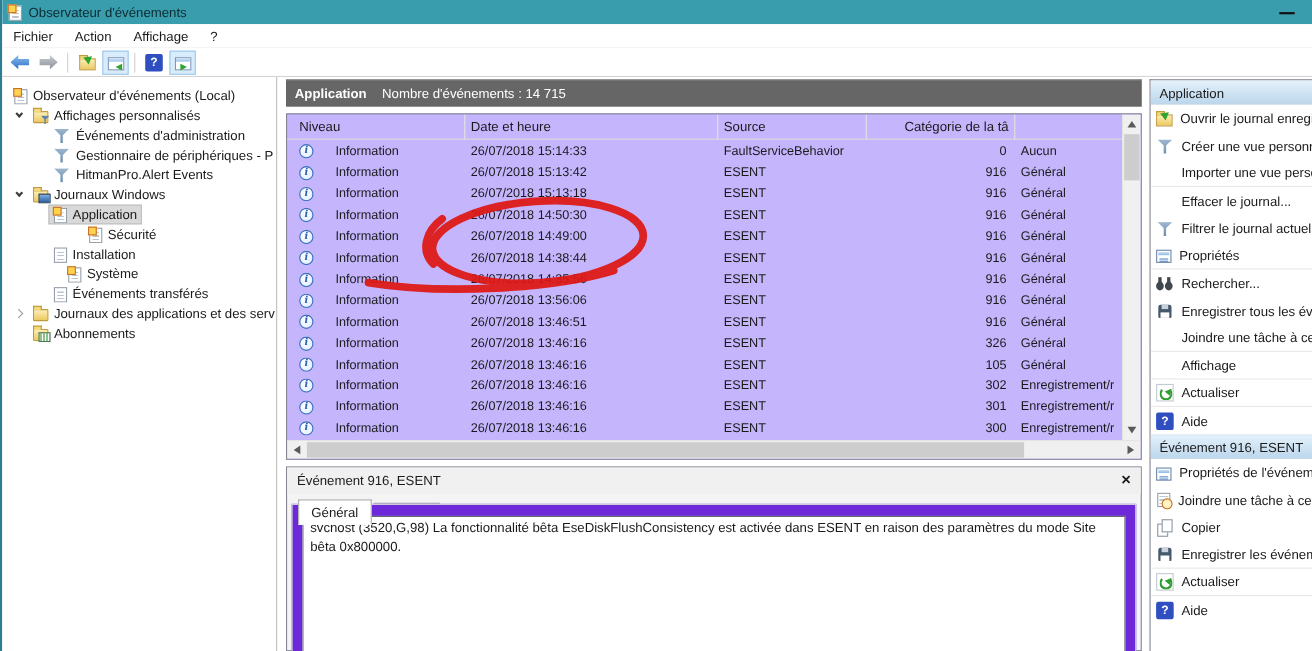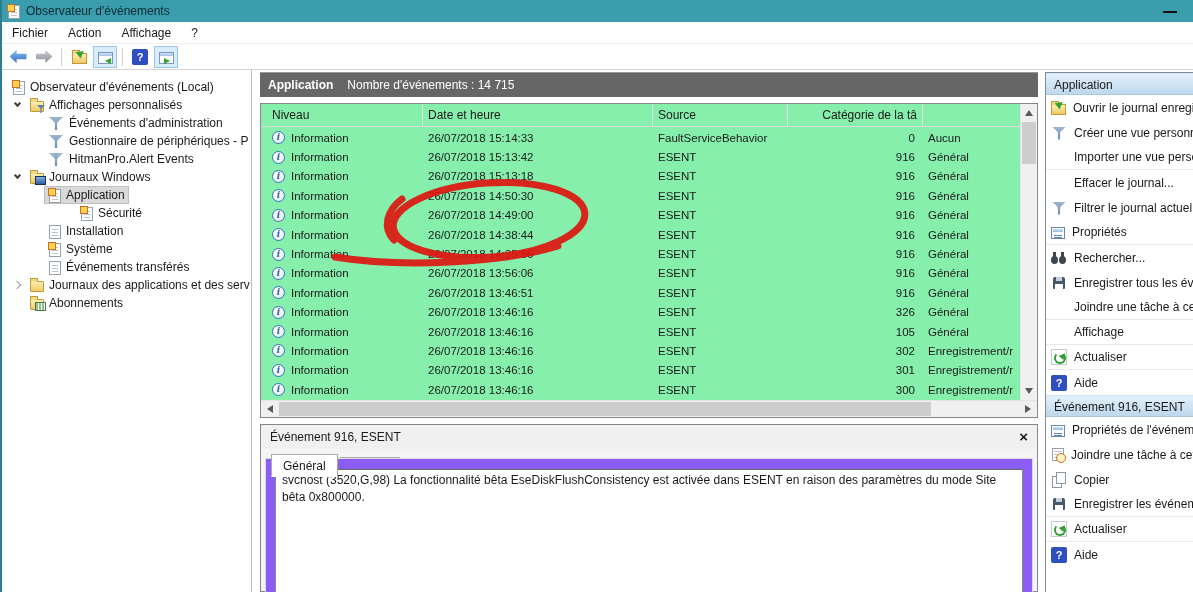--- a/index.html
+++ b/index.html
@@ -71,52 +71,52 @@
   .tree-row{display:flex;align-items:center;height:18px;white-space:nowrap;}
   .chevslot{width:18px;height:18px;display:flex;align-items:center;justify-content:center;flex:none;}
   .chev-down{width:5px;height:5px;border-right:2px solid #3c3c3c;border-bottom:2px solid #3c3c3c;transform:rotate(45deg);margin-top:-3px;}
   .chev-right{width:6px;height:6px;border-right:1px solid #9a9a9a;border-bottom:1px solid #9a9a9a;transform:rotate(-45deg);}
   .node{display:flex;align-items:center;gap:5px;padding:0 3px;height:18px;border:1px solid transparent;overflow:hidden;}
   .tree-row.selected .node{background:#d9d9d9;border-color:#bfbfbf;}
   
   .center{position:absolute;left:258px;top:72px;width:778px;bottom:0;}
   .log-bar{position:absolute;left:0;top:0;right:0;height:25px;background:#666;border-top:1px solid #999;color:#fff;display:flex;align-items:center;gap:14px;padding:0 8px;}
   .log-bar .b{font-weight:bold;}
-  .table-box{position:absolute;left:0;top:31px;right:0;height:315px;border:1px solid #828790;background:#86efac;overflow:hidden;}
+  .table-box{position:absolute;left:0;top:31px;right:0;height:315px;border:1px solid #828790;background:#c4b5fd;overflow:hidden;}
   .thead{position:absolute;left:0;top:0;right:17px;height:23px;display:flex;align-items:center;border-bottom:1px solid #dcdcdc;padding-left:6px;}
   .hc{border-right:1px solid #e3e3e3;height:23px;line-height:23px;padding:0 5px;overflow:hidden;white-space:nowrap;}
   .hc:nth-child(1){width:156px;}
   .hc:nth-child(2){width:230px;}
   .hc:nth-child(3){width:135px;}
   .hc:nth-child(4){width:135px;text-align:right;}
   .hc:nth-child(5){flex:1;border-right:none;}
   .tbody{position:absolute;left:0;top:24px;right:17px;bottom:17px;overflow:hidden;}
   .trow{display:flex;align-items:center;height:19.4px;padding-left:6px;white-space:nowrap;font-size:11.5px;}
-  .c-level{width:156px;display:flex;align-items:center;gap:6px;padding:0 5px;overflow:hidden;}
+  .c-level{width:156px;display:flex;align-items:center;gap:20px;padding:0 5px;overflow:hidden;}
   .c-date{width:230px;padding:0 5px;}
   .c-source{width:135px;padding:0 5px;overflow:hidden;}
   .c-id{width:135px;text-align:right;padding:0 8px 0 5px;}
   .c-cat{flex:1;padding:0 5px;overflow:hidden;}
   .vscroll{position:absolute;top:0;bottom:17px;right:0;width:17px;background:#f0f0f0;border-left:1px solid #e4e4e4;}
   .vthumb{position:absolute;left:1px;right:1px;top:18px;height:42px;background:#cdcdcd;}
   .arr{position:absolute;width:0;height:0;border:4px solid transparent;}
   .arr-up{left:4px;top:6px;border-bottom:6px solid #5a5a5a;border-top:none;}
   .arr-down{left:4px;bottom:6px;border-top:6px solid #5a5a5a;border-bottom:none;}
   .hscroll{position:absolute;left:0;right:0;bottom:0;height:17px;background:#f0f0f0;border-top:1px solid #e4e4e4;}
   .hthumb{position:absolute;top:1px;bottom:1px;left:18px;width:652px;background:#cdcdcd;}
   .arr-left{top:4px;left:6px;border-right:6px solid #5a5a5a;border-left:none;}
   .arr-right{top:4px;right:6px;border-left:6px solid #5a5a5a;border-right:none;}
   
   .detail{position:absolute;left:0;top:352px;right:0;bottom:0;border:1px solid #828790;background:#f4f4f4;}
   .detail-header{height:24px;display:flex;align-items:center;padding:0 9px;background:#f0f0f0;}
   .detail-close{margin-left:auto;font-size:15px;font-weight:bold;line-height:14px;cursor:default;}
   .tabs{display:flex;align-items:flex-end;padding:6px 0 0 10px;height:28px;}
   .tab{height:20px;line-height:20px;padding:0 11px;border:1px solid #acacac;background:#f0f0f0;margin-right:2px;position:relative;}
   .tab.active{background:#fff;height:23px;line-height:23px;border-bottom-color:#fff;z-index:2;}
-  .tab-page{position:absolute;left:4px;right:4px;top:33px;bottom:-2px;border:1px solid #dcdcdc;background:#8b5cf6;}
+  .tab-page{position:absolute;left:4px;right:4px;top:33px;bottom:-2px;border:1px solid #dcdcdc;background:#6d28d9;}
   .detail-msg{position:absolute;left:9px;right:9px;top:10px;bottom:-4px;background:#fff;border:1px solid #828790;border-top-color:#5f6a6b;padding:2px 6px;line-height:1.45;overflow:hidden;}
   
   .actions{position:absolute;left:1043px;top:72px;width:150px;bottom:0;background:#fff;border:1px solid #828790;border-bottom:none;overflow:hidden;}
   .actions-title{height:24px;line-height:24px;font-weight:bold;padding:0 8px;border-bottom:1px solid #e0e0e0;}
   .action-band{height:22px;line-height:22px;padding:0 8px;background:linear-gradient(#e3f1fb,#bdd7ec);border-top:1px solid #cfe4f4;border-bottom:1px solid #a9c7de;white-space:nowrap;overflow:hidden;}
   .action-item{height:25px;display:flex;align-items:center;gap:7px;padding:0 5px;white-space:nowrap;overflow:hidden;}
   .action-item.divider-after{border-bottom:1px solid #e8e8e8;}
   
   .annotation{position:absolute;left:0;top:0;pointer-events:none;z-index:40;}
 </style>
@@ -232,21 +232,21 @@
       </div>
 
       <div class="tree-row" style="padding-left: 24px;">
         <span class="chevslot"></span>
         <span class="node">
           <span class="ic ic-doc"></span>
           <span>Installation</span>
         </span>
       </div>
 
-      <div class="tree-row" style="padding-left: 24px;">
+      <div class="tree-row" style="padding-left: 12px; margin-left: 25px;">
         <span class="chevslot"></span>
         <span class="node">
           <span class="ic ic-log"></span>
           <span>Système</span>
         </span>
       </div>
 
       <div class="tree-row" style="padding-left: 24px;">
         <span class="chevslot"></span>
         <span class="node">

